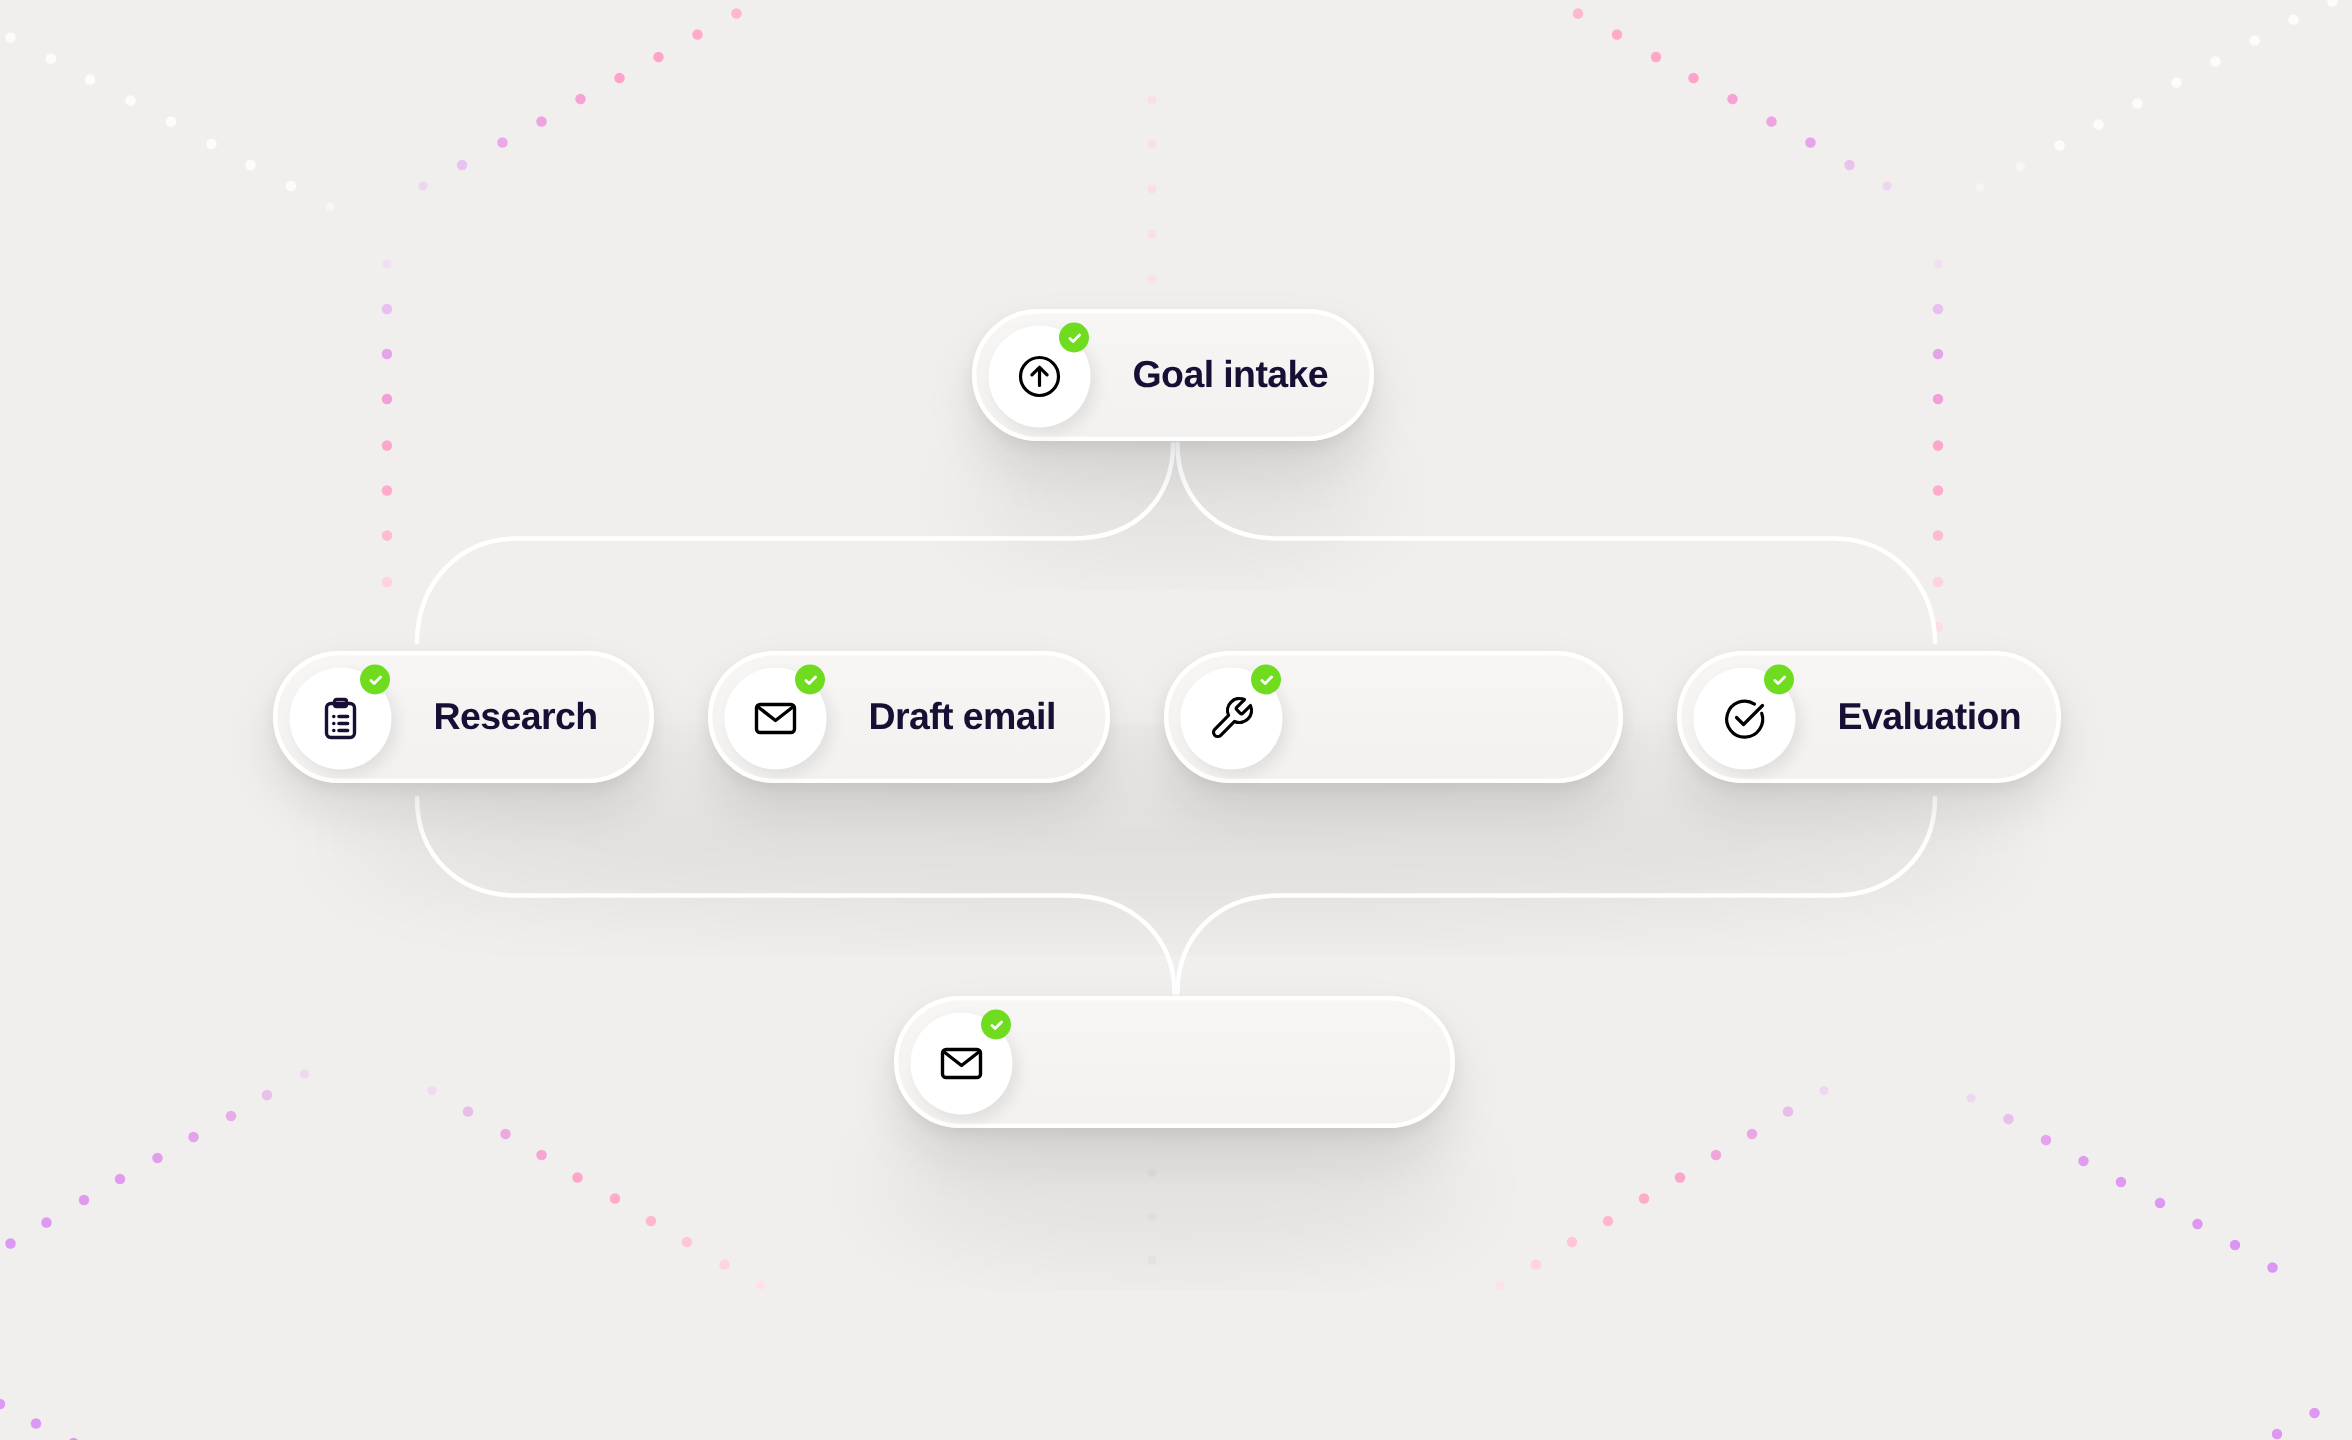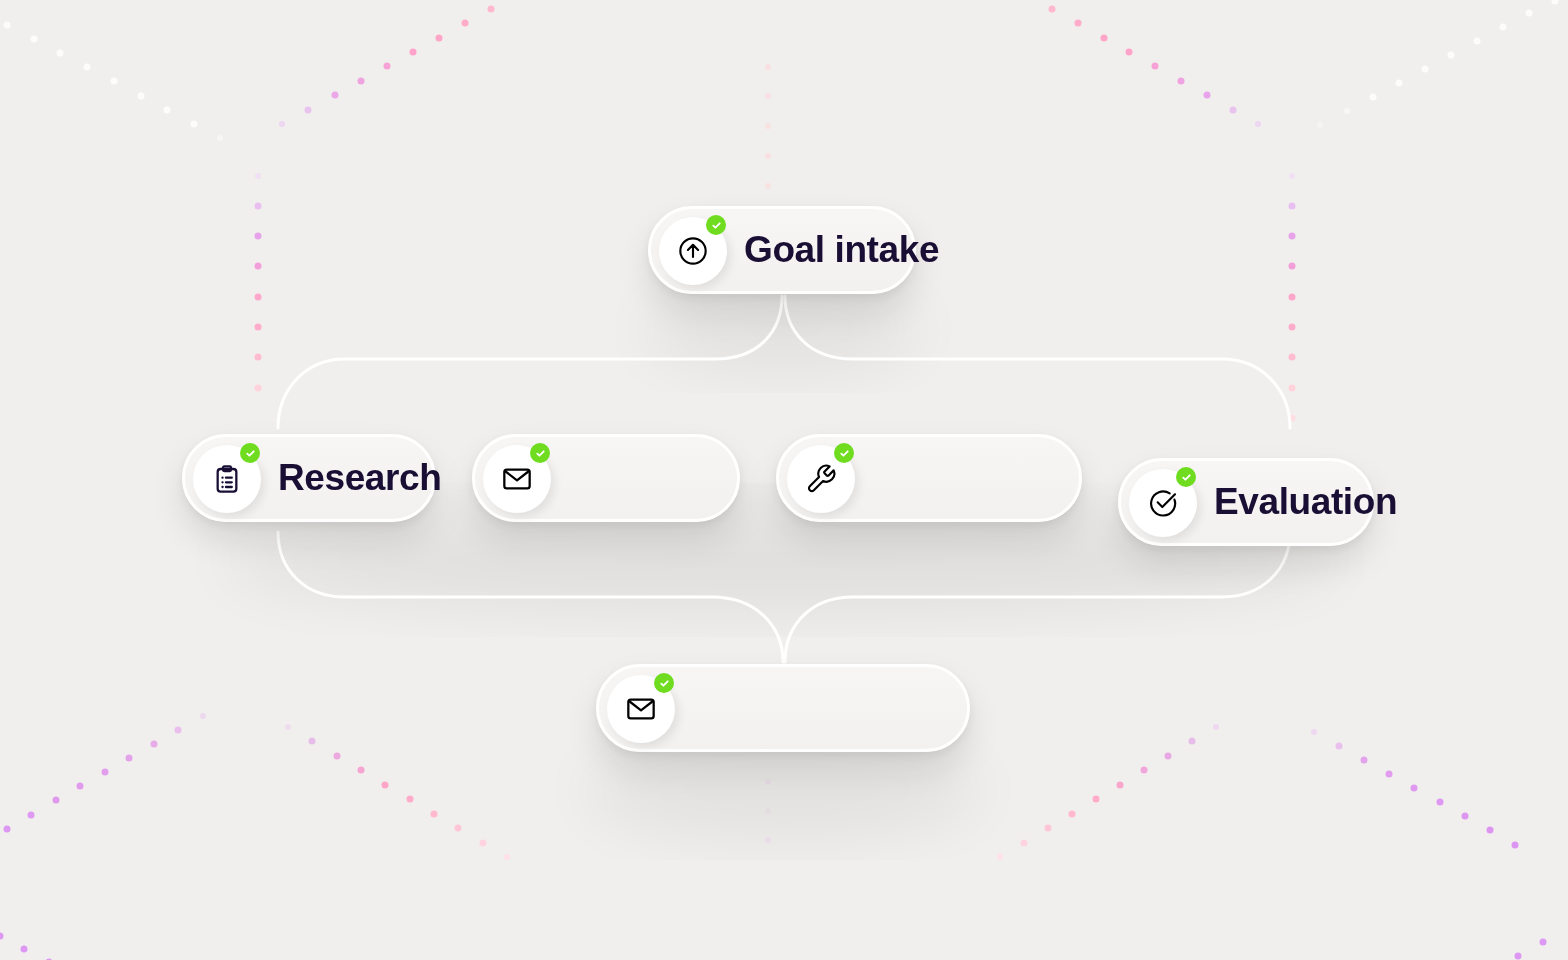--- a/index.html
+++ b/index.html
@@ -62,25 +62,25 @@
       display: flex;
       align-items: center;
       justify-content: center;
     }
     .node .check-badge svg {
       width: 11px;
       height: 11px;
     }
     .node .label {
       position: absolute;
-      left: 93px;
+      left: 104px;
       top: 0;
       height: 82px;
       line-height: 82px;
-      font-size: 37px;
+      font-size: 25px;
       font-weight: 700;
       letter-spacing: -0.4px;
       color: #190e33;
       white-space: nowrap;
     }
   </style>
 </head>
 <body>
 
 <div class="canvas">
@@ -301,36 +301,37 @@
       <svg viewBox="0 0 24 24" fill="none" stroke="#000" stroke-width="1.7" stroke-linecap="round" stroke-linejoin="round">
         <rect x="2.5" y="5" width="19" height="14" rx="1.8"></rect>
           <path d="M3 6l9 7 9-7"></path>
       </svg>
     </div>
     <div class="check-badge">
       <svg viewBox="0 0 12 12" fill="none" stroke="#fff" stroke-width="2" stroke-linecap="round" stroke-linejoin="round">
           <path d="M2.5 6.2l2.3 2.2 4.7-4.8"></path>
         </svg>
     </div>
+    <span class="label">Draft email</span>
   </div>
 
   <div class="node" style="left:776px; top:434px; width:306px;">
     <div class="icon-disc">
       <svg viewBox="0 0 24 24" fill="none" stroke="#000" stroke-width="1.6" stroke-linecap="round" stroke-linejoin="round">
         <path d="M14.7 6.3a1 1 0 0 0 0 1.4l1.6 1.6a1 1 0 0 0 1.4 0l3.77-3.77a6 6 0 0 1-7.94 7.94l-6.91 6.91a2.12 2.12 0 0 1-3-3l6.91-6.91a6 6 0 0 1 7.94-7.94l-3.76 3.76z"></path>
       </svg>
     </div>
     <div class="check-badge">
       <svg viewBox="0 0 12 12" fill="none" stroke="#fff" stroke-width="2" stroke-linecap="round" stroke-linejoin="round">
           <path d="M2.5 6.2l2.3 2.2 4.7-4.8"></path>
         </svg>
     </div>
   </div>
 
-  <div class="node" style="left:1118px; top:434px; width:256px;margin-top:24px;">
+  <div class="node" style="left:1118px; top:434px; width:256px;">
     <div class="icon-disc">
       <svg viewBox="0 0 24 24" fill="none" stroke="#000" stroke-width="1.6" stroke-linecap="round" stroke-linejoin="round">
         <path d="M20.6 9.4A9 9 0 1 1 17 4.8"></path>
           <path d="M8 11.5l3.5 3.5L21 5.5"></path>
       </svg>
     </div>
     <div class="check-badge">
       <svg viewBox="0 0 12 12" fill="none" stroke="#fff" stroke-width="2" stroke-linecap="round" stroke-linejoin="round">
           <path d="M2.5 6.2l2.3 2.2 4.7-4.8"></path>
         </svg>

